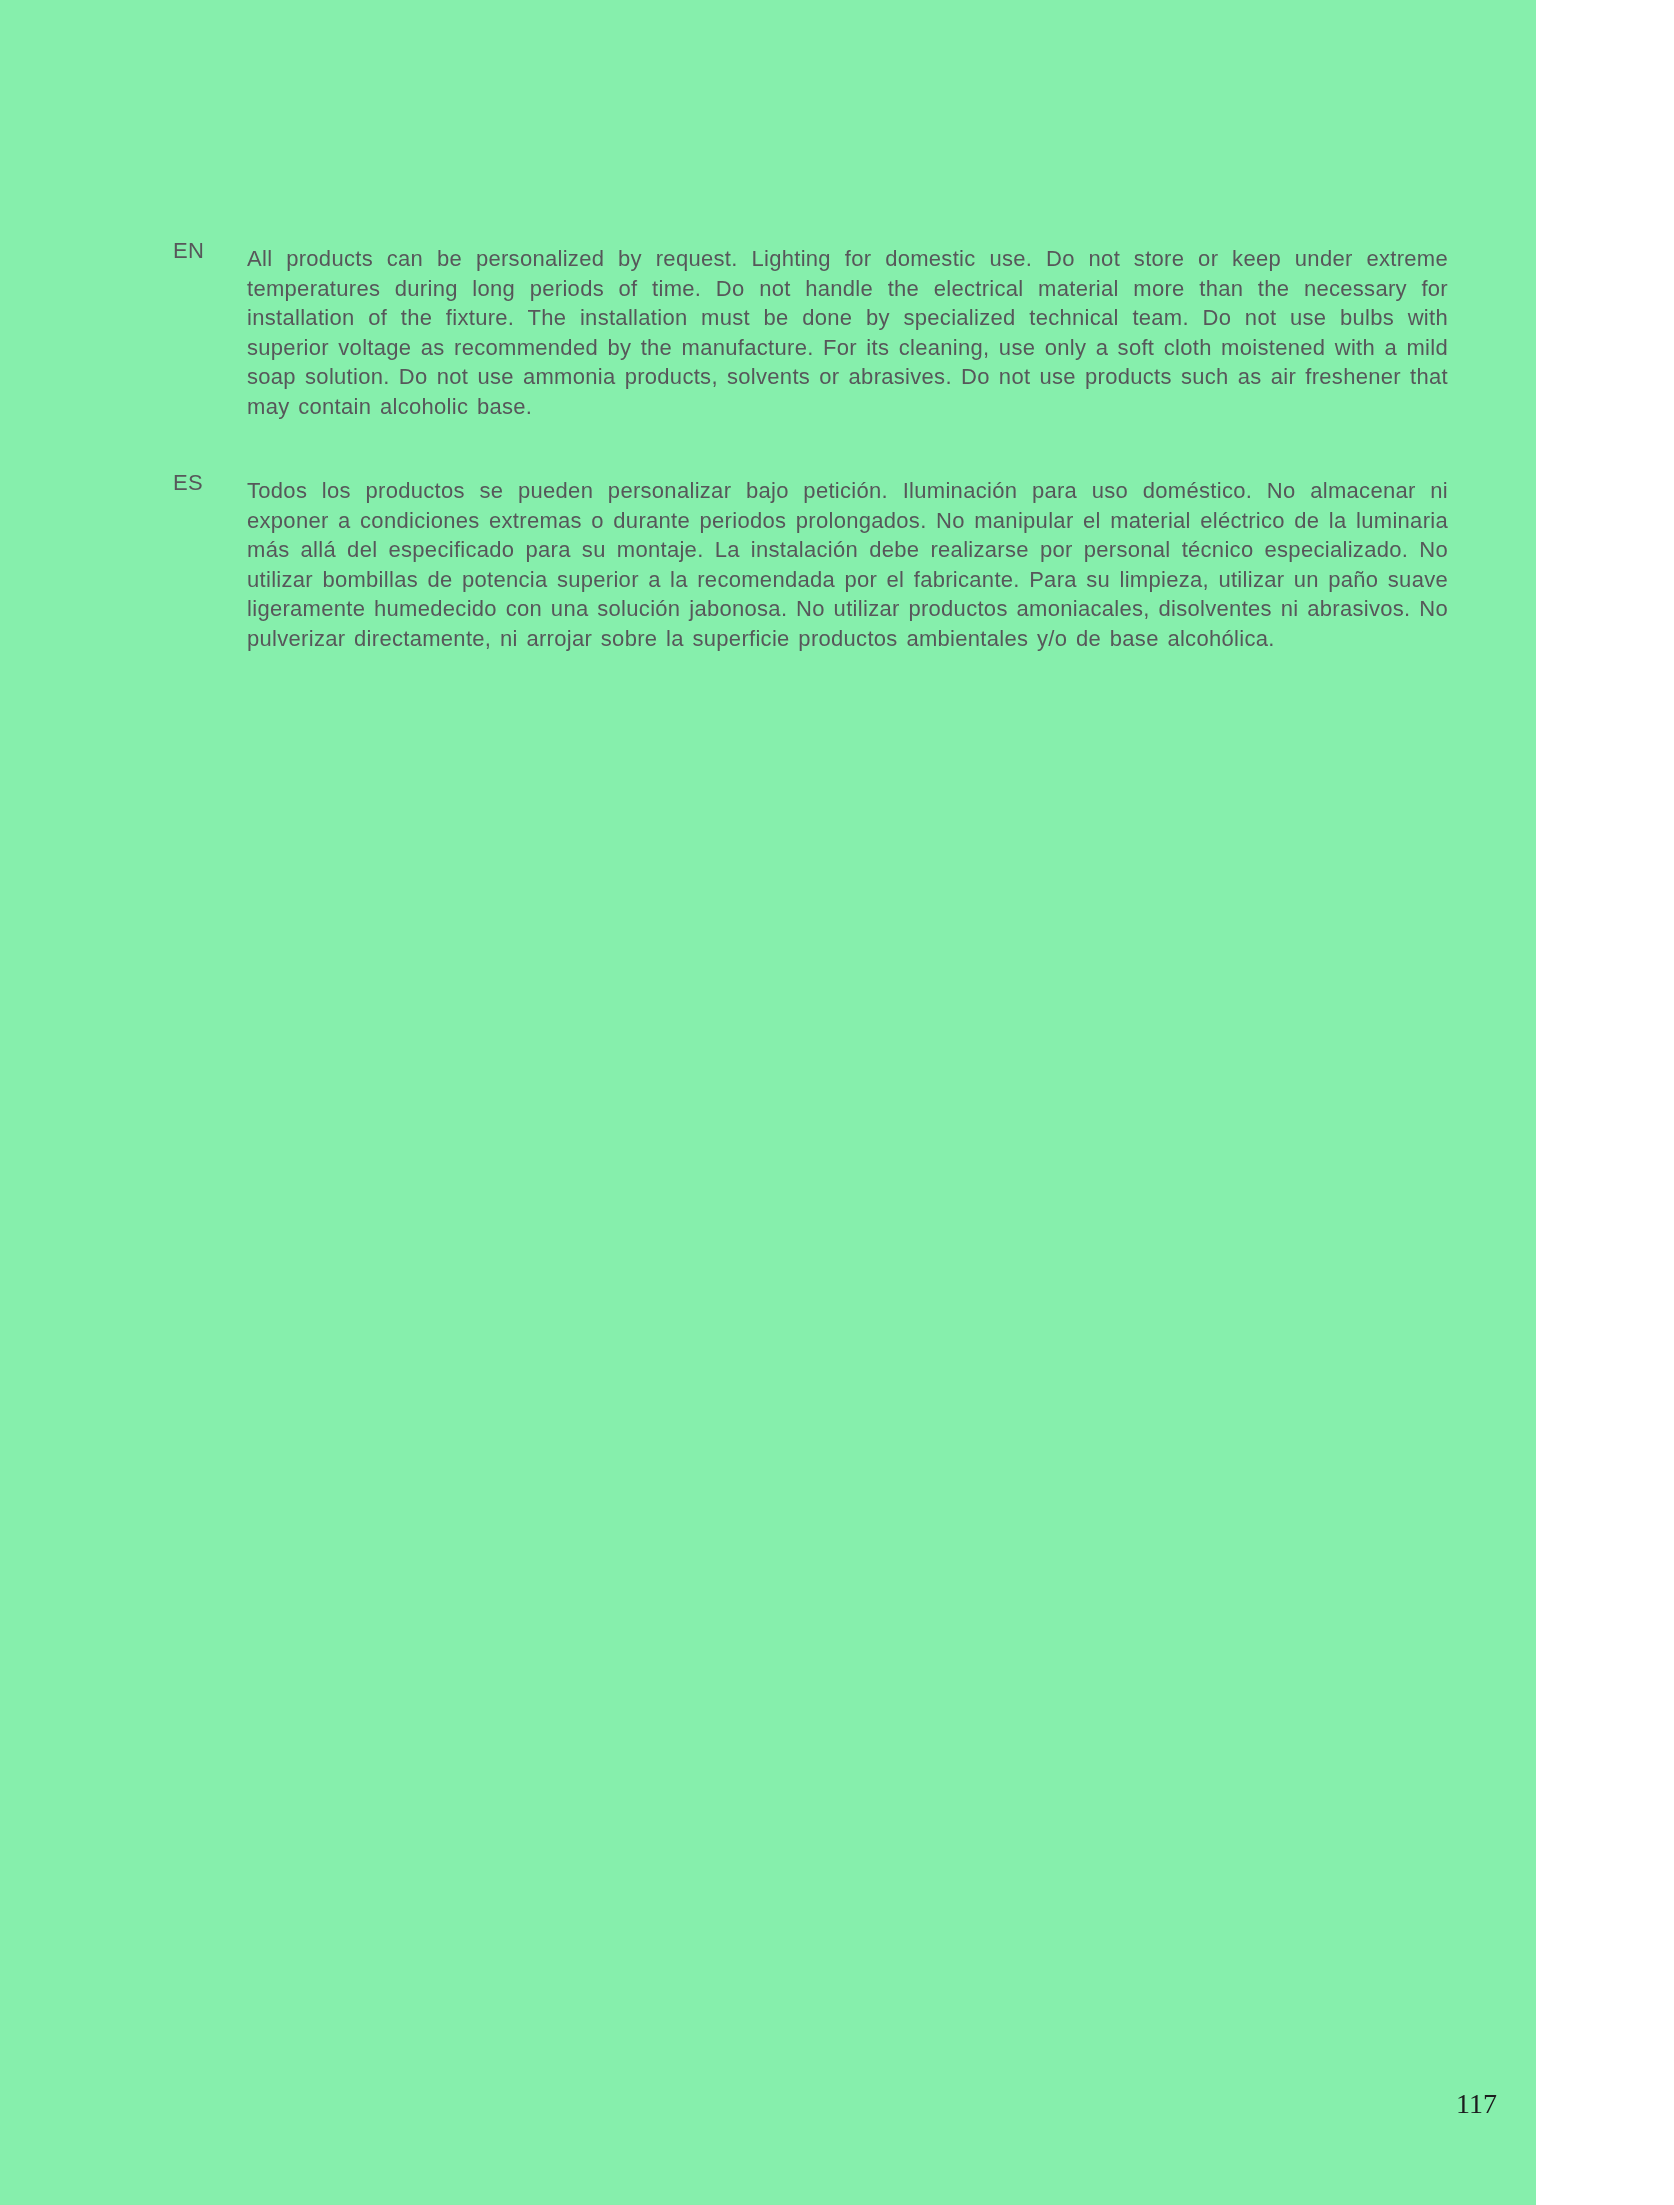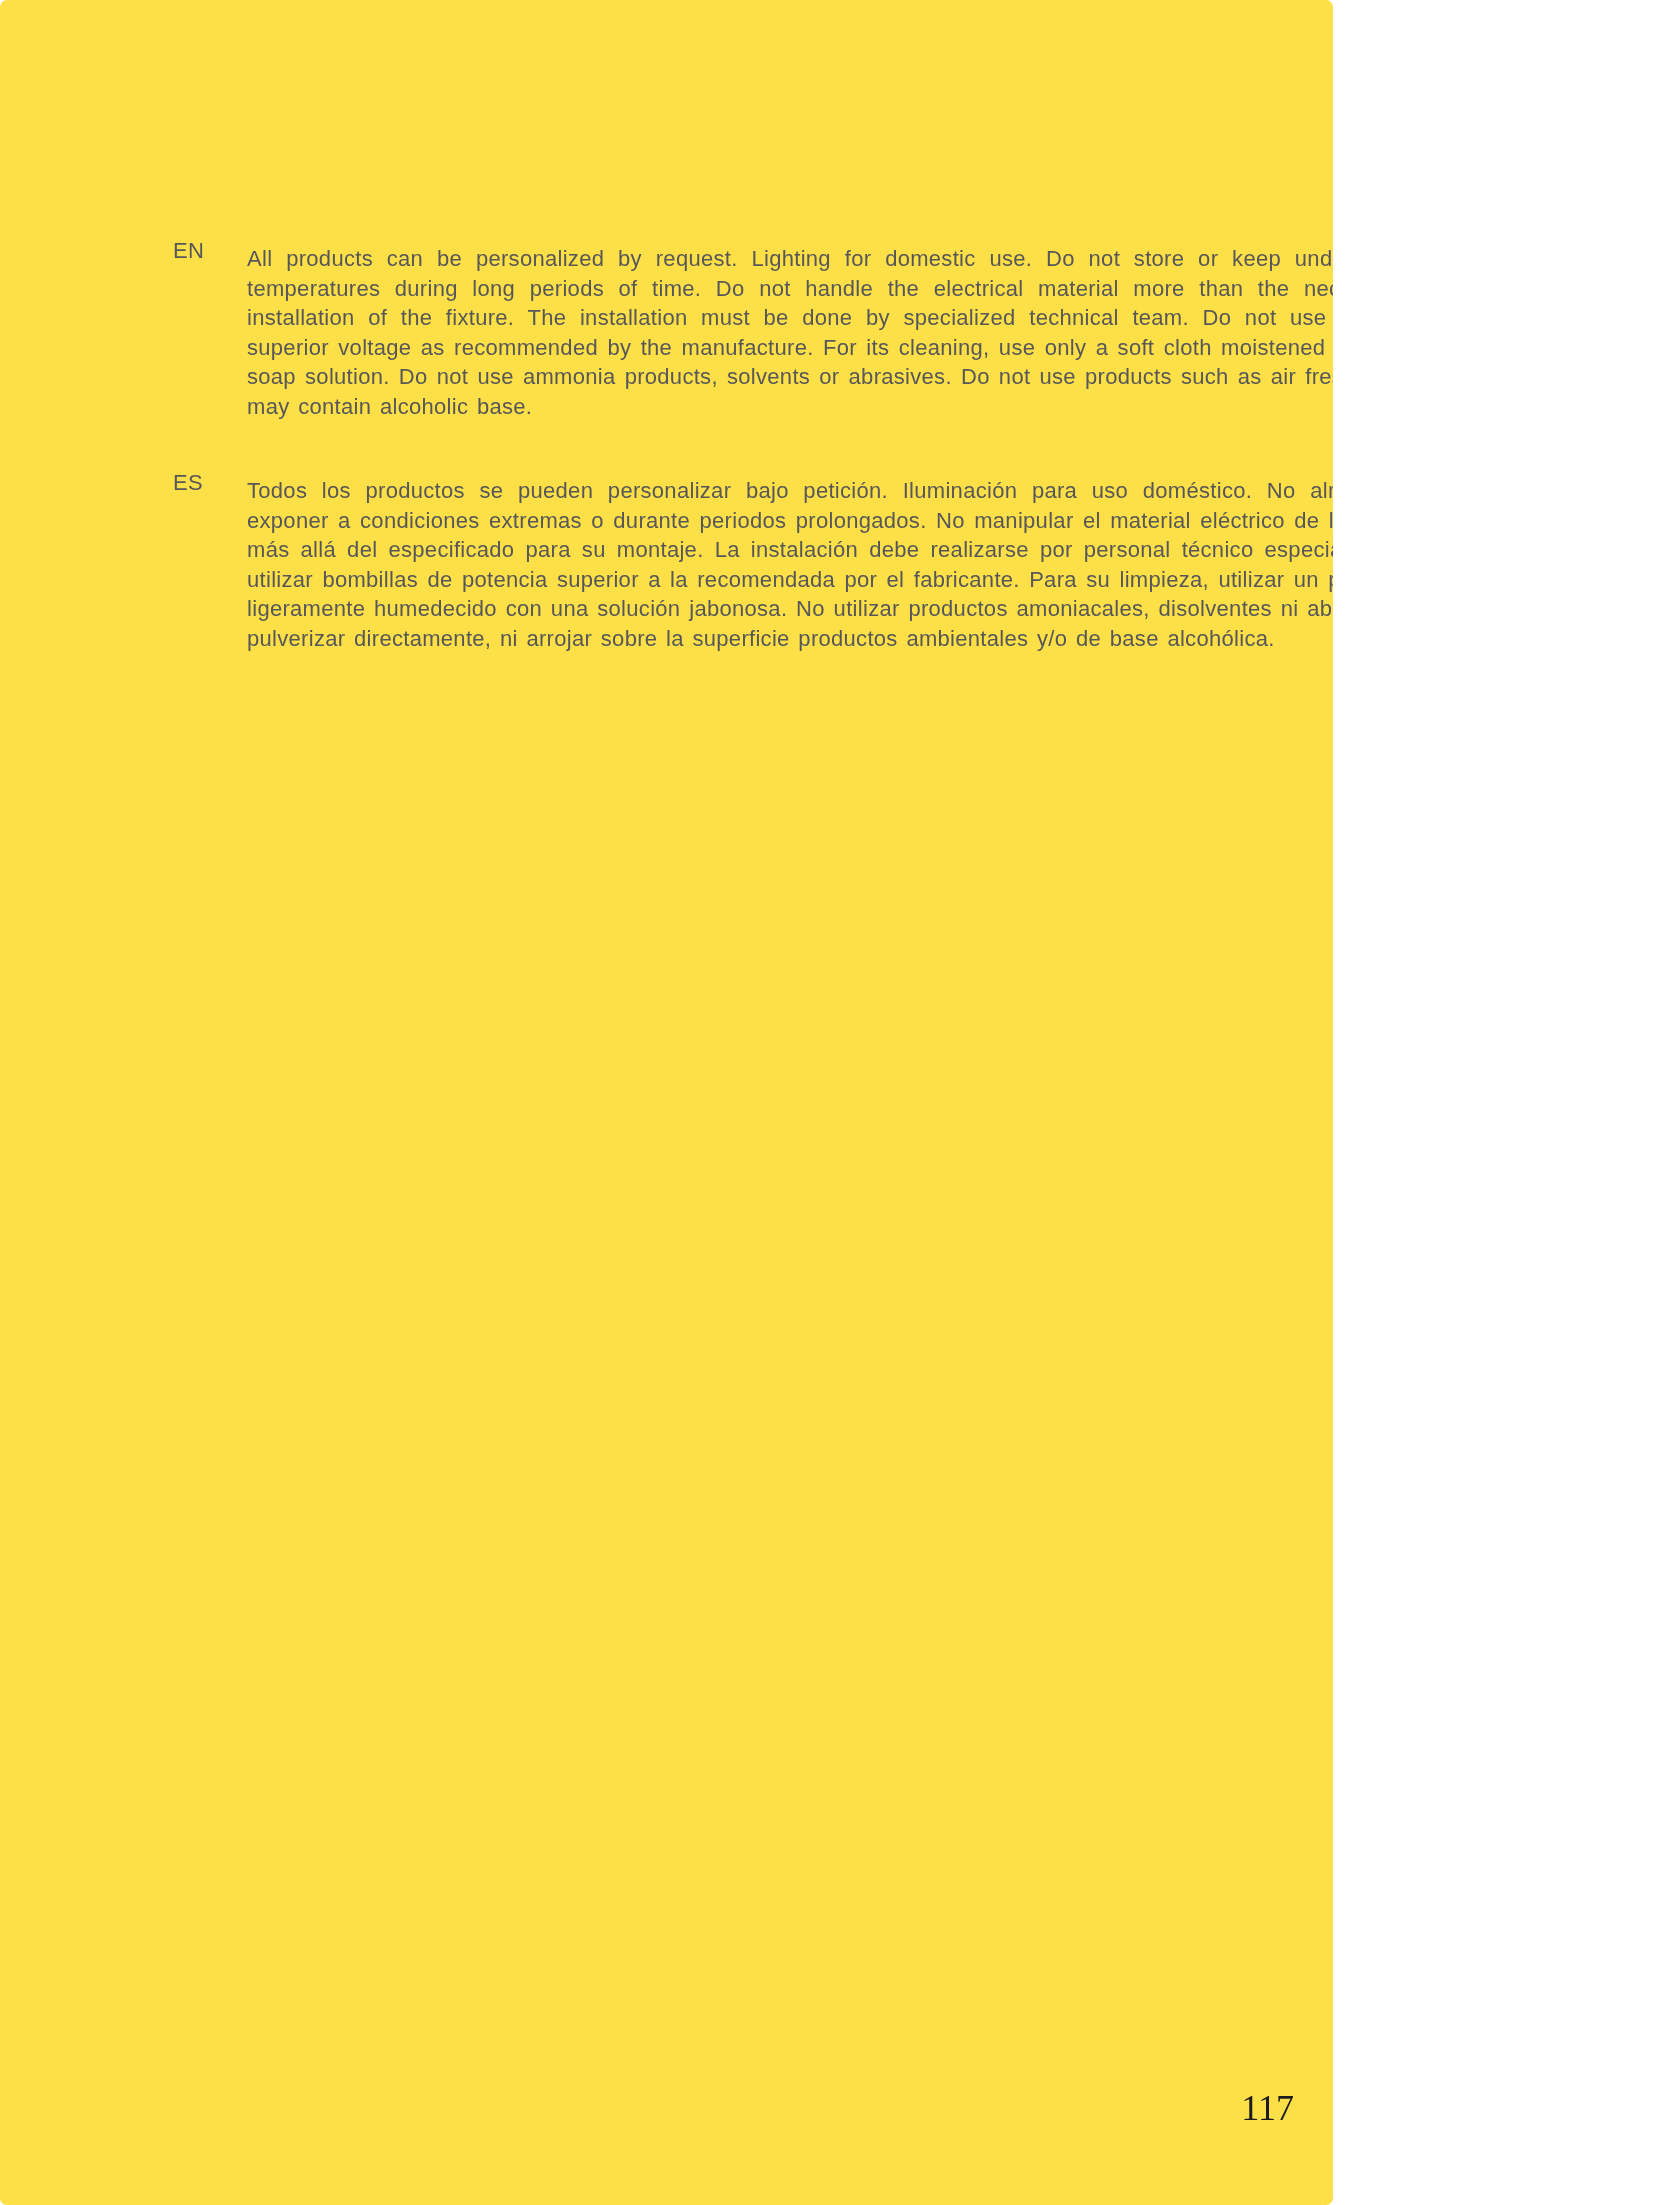--- a/index.html
+++ b/index.html
@@ -2,26 +2,25 @@
 <html style="font-size:10.7px"><head>
   <meta charset="utf-8">
   <style>
     html, body {
       margin: 0;
       padding: 0;
       background: #ffffff;
     }
     .page {
       position: relative;
-      width: 1333px;
+      width: 1536px;
       height: 2205px;
-      background: #fde047;
+      background: #86efac;
       font-family: "Liberation Sans", sans-serif;
       overflow: hidden;
-      border-radius: 7px;
     }
     .section {
       position: absolute;
       left: 173px;
       display: flex;
       align-items: flex-start;
     }
     .section.en { top: 236px; }
     .section.es { top: 468px; }
     .lang-label {
@@ -41,21 +40,21 @@
       letter-spacing: 0.3px;
       word-spacing: 2.3px;
       text-align: justify;
       text-align-last: left;
     }
     .page-number {
       position: absolute;
       top: 2090px;
       right: 39px;
       font-family: "Liberation Serif", serif;
-      font-size: 36px;
+      font-size: 28px;
       line-height: 1;
       color: #1c1c1e;
     }
   </style>
 </head>
 <body>
 
 <div class="page">
 
   <div class="section en">

